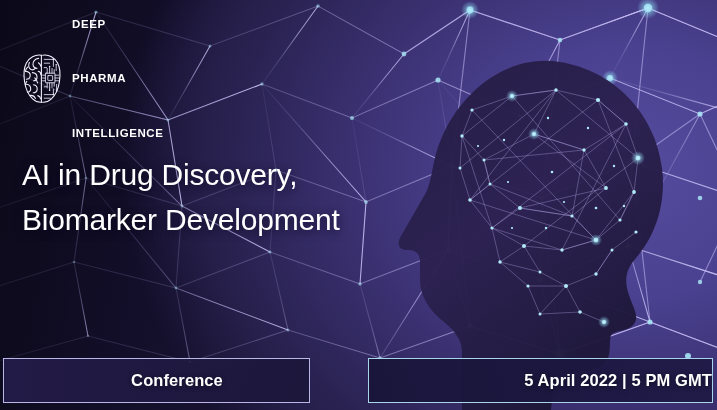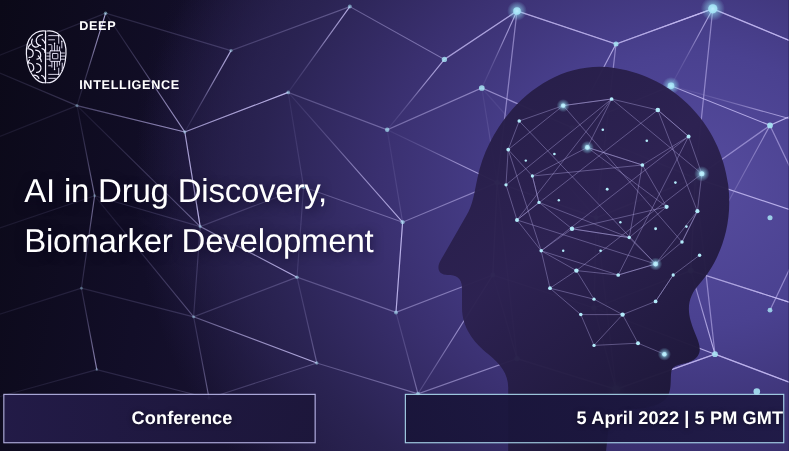--- a/index.html
+++ b/index.html
@@ -47,21 +47,21 @@
 
   
   .footer { position:absolute; left:0; right:0; bottom:0; height:56px; z-index:9; }
   .pill {
     position:absolute; top:4px; height:45px;
     display:flex; align-items:center; justify-content:center;
     color:#ffffff; font-size:16.5px; font-weight:700; letter-spacing:0.1px;
     text-shadow:0 1px 5px rgba(0,0,0,0.55);
   }
   .pill-left {
-    left:3px; width:284px;
+    left:3px; width:307px;
     border:1.4px solid #b9b6e8;
     background:linear-gradient(90deg, rgba(36,28,74,0.92), rgba(28,22,58,0.92));
     padding-left:41px;
   }
   .pill-right {
     left:368px; width:345px;
     border:1.4px solid #a9d6ea;
     background:linear-gradient(90deg, rgba(24,20,56,0.92), rgba(30,25,68,0.92));
     justify-content:flex-end;
   }
@@ -346,20 +346,21 @@
         <circle cx="31.4" cy="8.4" r="0.8"></circle>
           <circle cx="31.4" cy="43.6" r="0.8"></circle>
         <circle cx="34.2" cy="13.6" r="0.7"></circle>
           <circle cx="34.6" cy="40" r="0.7"></circle>
         <circle cx="27.6" cy="15.4" r="0.7"></circle>
           <circle cx="27.6" cy="39.2" r="0.7"></circle>
       </g>
     </svg>
     <div class="logo-words">
       <span>DEEP</span>
+      <span>PHARMA</span>
       <span>INTELLIGENCE</span>
     </div>
   </div>
 
   <h1 class="headline">
     <span class="ln">AI in Drug Discovery,</span>
     <span class="ln">Biomarker Development</span>
   </h1>
 
   <div class="footer">

